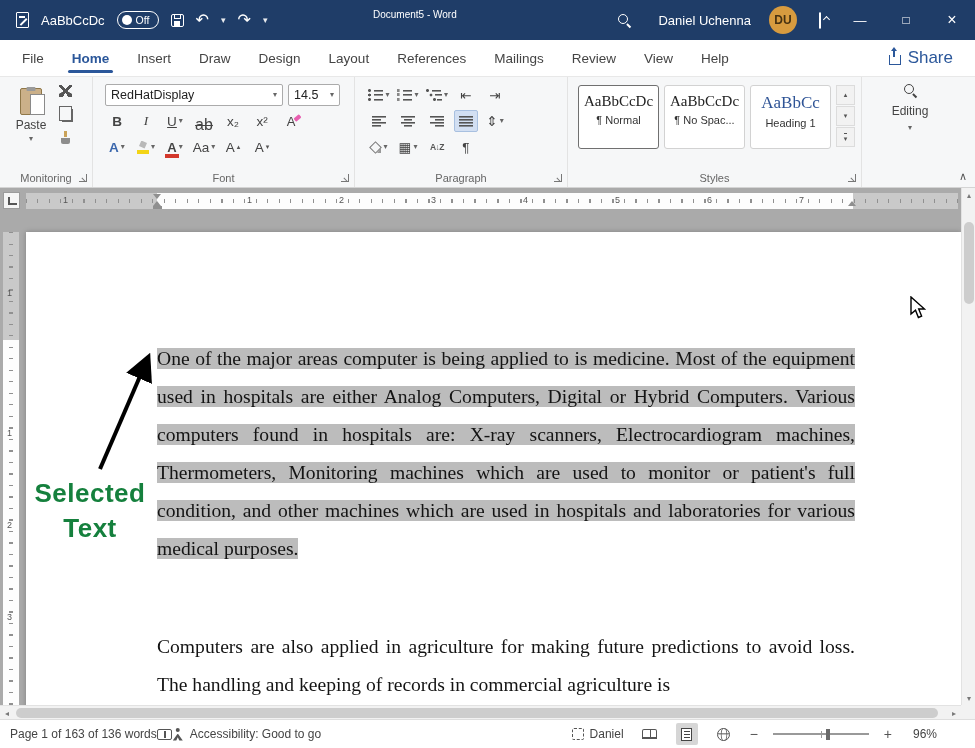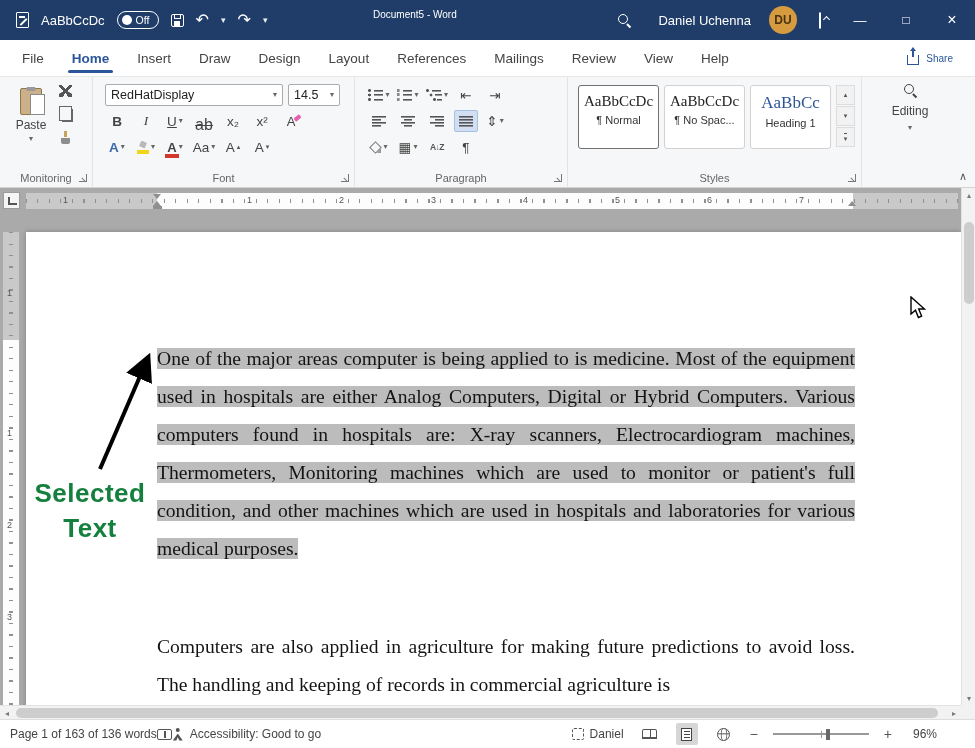--- a/index.html
+++ b/index.html
@@ -22,21 +22,21 @@
   .wbtn { width:46px; height:40px; display:flex; align-items:center; justify-content:center; font-size:13px; }
   .wbtn.max { font-size:12px; }
   .wbtn.close { font-size:16px; }
   .tb-ribopt-wrap { margin:0 16px 0 22px; }
 
   
   #tabs { position:absolute; top:40px; left:0; width:975px; height:37px; background:#fff; display:flex; align-items:center; padding:0 8px; border-bottom:1px solid #e8e8e8; }
   .tab { padding:0 14px; height:100%; display:flex; align-items:center; font-size:13.5px; color:#444; position:relative; cursor:default; }
   .tab.active { color:#2b579a; font-weight:700; }
   .tab.active::after { content:""; position:absolute; left:10px; right:10px; bottom:3px; height:3px; border-radius:2px; background:#2b579a; }
-  .share { margin-left:auto; margin-right:14px; display:flex; align-items:center; color:#2b579a; font-size:10px; }
+  .share { margin-left:auto; margin-right:14px; display:flex; align-items:center; color:#2b579a; font-size:17px; }
 
   
   #ribbon { position:absolute; top:77px; left:0; width:975px; height:111px; background:#f6f7f8; border-bottom:1px solid #d4d4d4; }
   .group { position:absolute; top:0; bottom:0; border-right:1px solid #e3e3e3; }
   .g-clip { left:0; width:93px; }
   .g-font { left:93px; width:262px; }
   .g-par  { left:355px; width:213px; }
   .g-sty  { left:568px; width:294px; }
   .g-edit { left:862px; width:96px; border-right:none; }
   .glabel { position:absolute; bottom:3px; left:0; right:0; text-align:center; font-size:11px; color:#666; }

